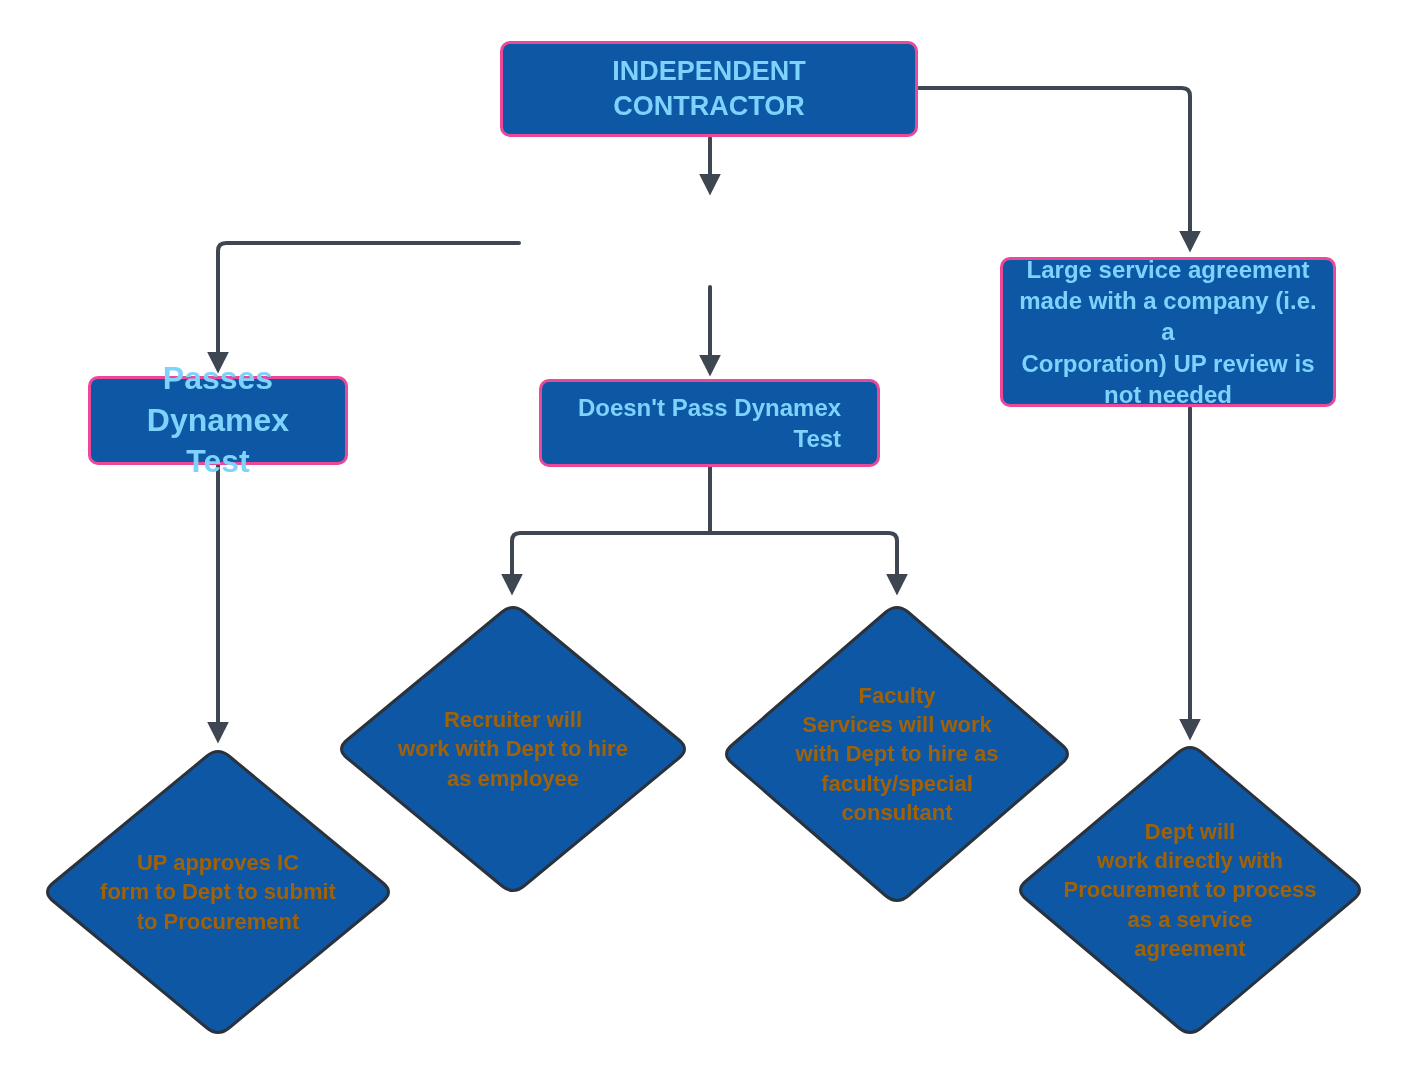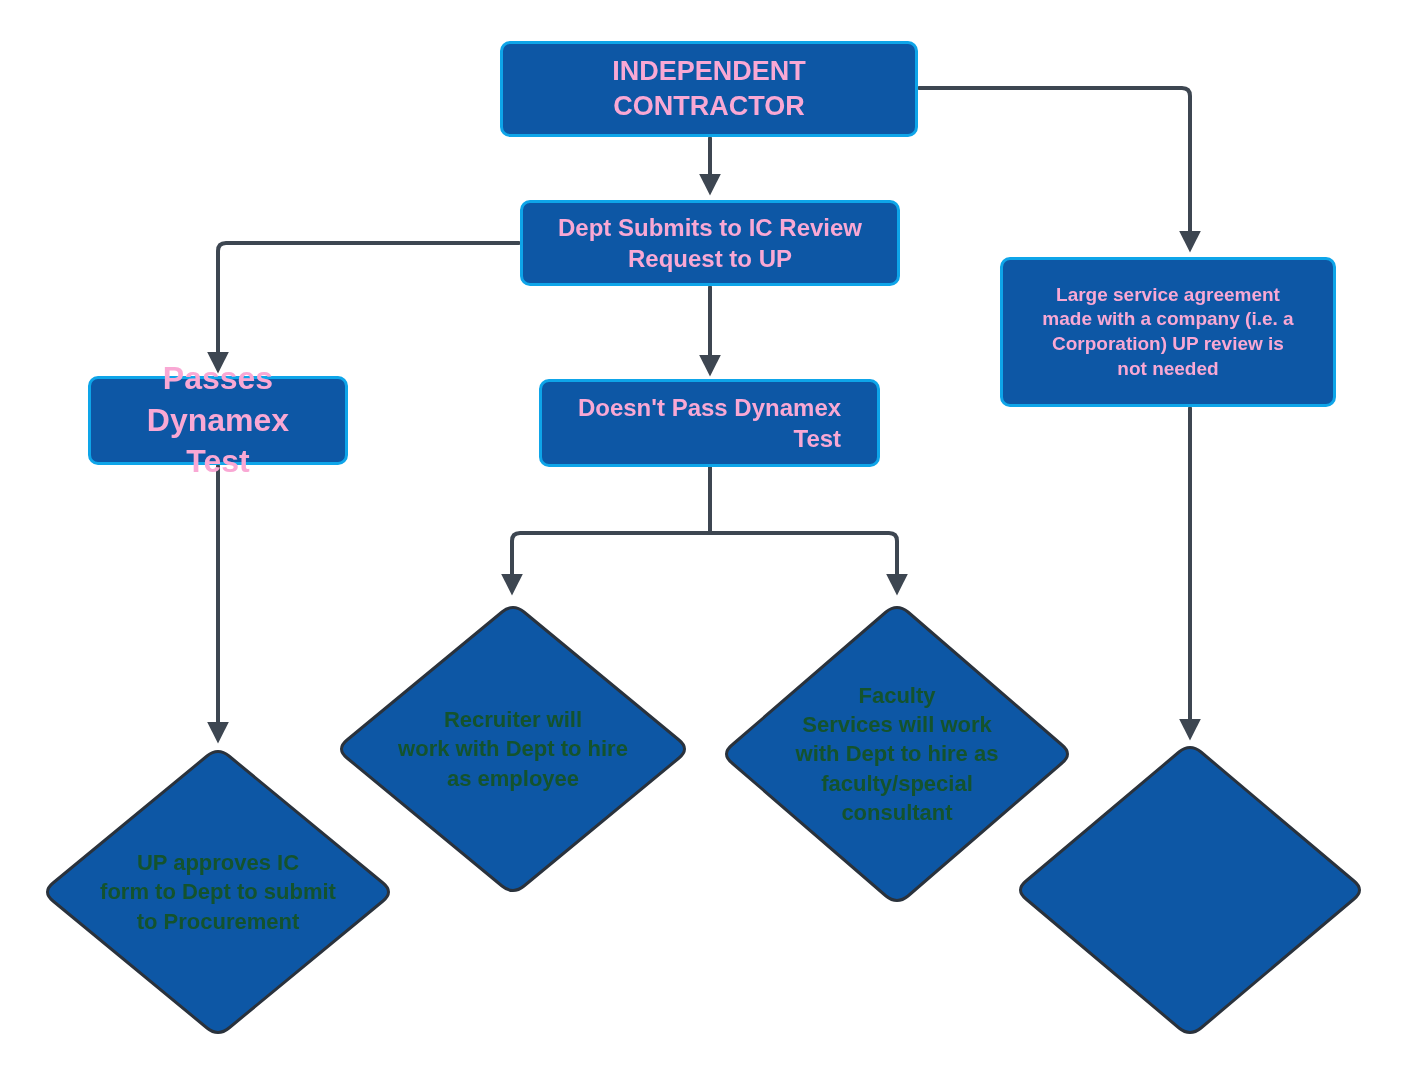--- a/index.html
+++ b/index.html
@@ -19,39 +19,39 @@
     position: absolute;
     left: 0;
     top: 0;
     width: 1420px;
     height: 1080px;
   }
   .node {
     position: absolute;
     box-sizing: border-box;
     background: #0d57a5;
-    border: 3px solid #0ea5e9;
+    border: 3px solid #ec4899;
     border-radius: 10px;
     display: flex;
     align-items: center;
     justify-content: center;
     text-align: center;
-    color: #f9a8d4;
+    color: #7dd3fc;
     font-weight: bold;
     line-height: 1.3;
     white-space: pre-line;
     padding: 4px 10px;
   }
   .diamond-label {
     position: absolute;
     display: flex;
     align-items: center;
     justify-content: center;
     text-align: center;
-    color: #14532d;
+    color: #a16207;
     font-weight: bold;
     font-size: 22px;
     line-height: 1.32;
     white-space: pre-line;
     pointer-events: none;
   }
   .connector {
     fill: none;
     stroke: #3d4651;
     stroke-width: 4;
@@ -97,42 +97,45 @@
 
     <path class="diamond-shape" d="M 229 756 L 383 883 Q 394 892 383 901 L 229 1028 Q 218 1037 207 1028 L 53 901 Q 42 892 53 883 L 207 756 Q 218 747 229 756 Z"></path>
     <path class="diamond-shape" d="M 524 612 L 679 740 Q 690 749 679 758 L 524 886 Q 513 895 502 886 L 347 758 Q 336 749 347 740 L 502 612 Q 513 603 524 612 Z"></path>
     <path class="diamond-shape" d="M 908 612 L 1062 745 Q 1073 754 1062 763 L 908 896 Q 897 905 886 896 L 732 763 Q 721 754 732 745 L 886 612 Q 897 603 908 612 Z"></path>
     <path class="diamond-shape" d="M 1201 752 L 1354 881 Q 1365 890 1354 899 L 1201 1028 Q 1190 1037 1179 1028 L 1026 899 Q 1015 890 1026 881 L 1179 752 Q 1190 743 1201 752 Z"></path>
   </svg>
 
   <div class="node" style="left:500px; top:41px; width:418px; height:96px; font-size:27px;">INDEPENDENT
 CONTRACTOR</div>
 
-  <div class="node" style="left:520px; top:200px; width:380px; height:86px; font-size:24px;">Dept Submits to IC Review
-Request to UP</div>
 
   <div class="node" style="left:88px; top:376px; width:260px; height:89px; font-size:32px;">Passes Dynamex
 Test</div>
 
   <div class="node" style="left:539px; top:379px; width:341px; height:88px; font-size:24px;text-align:right;">Doesn't Pass Dynamex
 Test</div>
 
-  <div class="node" style="left:1000px; top:257px; width:336px; height:150px; font-size:19px;">Large service agreement
+  <div class="node" style="left:1000px; top:257px; width:336px; height:150px; font-size:24px;">Large service agreement
 made with a company (i.e. a
 Corporation) UP review is
 not needed</div>
 
   <div class="diamond-label" style="left:353px; top:649px; width:320px; height:200px;">Recruiter will
 work with Dept to hire
 as employee</div>
 
   <div class="diamond-label" style="left:58px; top:792px; width:320px; height:200px;">UP approves IC
 form to Dept to submit
 to Procurement</div>
 
   <div class="diamond-label" style="left:737px; top:654px; width:320px; height:200px;">Faculty
 Services will work
 with Dept to hire as
 faculty/special
 consultant</div>
 
+  <div class="diamond-label" style="left:1030px; top:790px; width:320px; height:200px;">Dept will
+work directly with
+Procurement to process
+as a service
+agreement</div>
 
 </div>
 
 </body></html>

